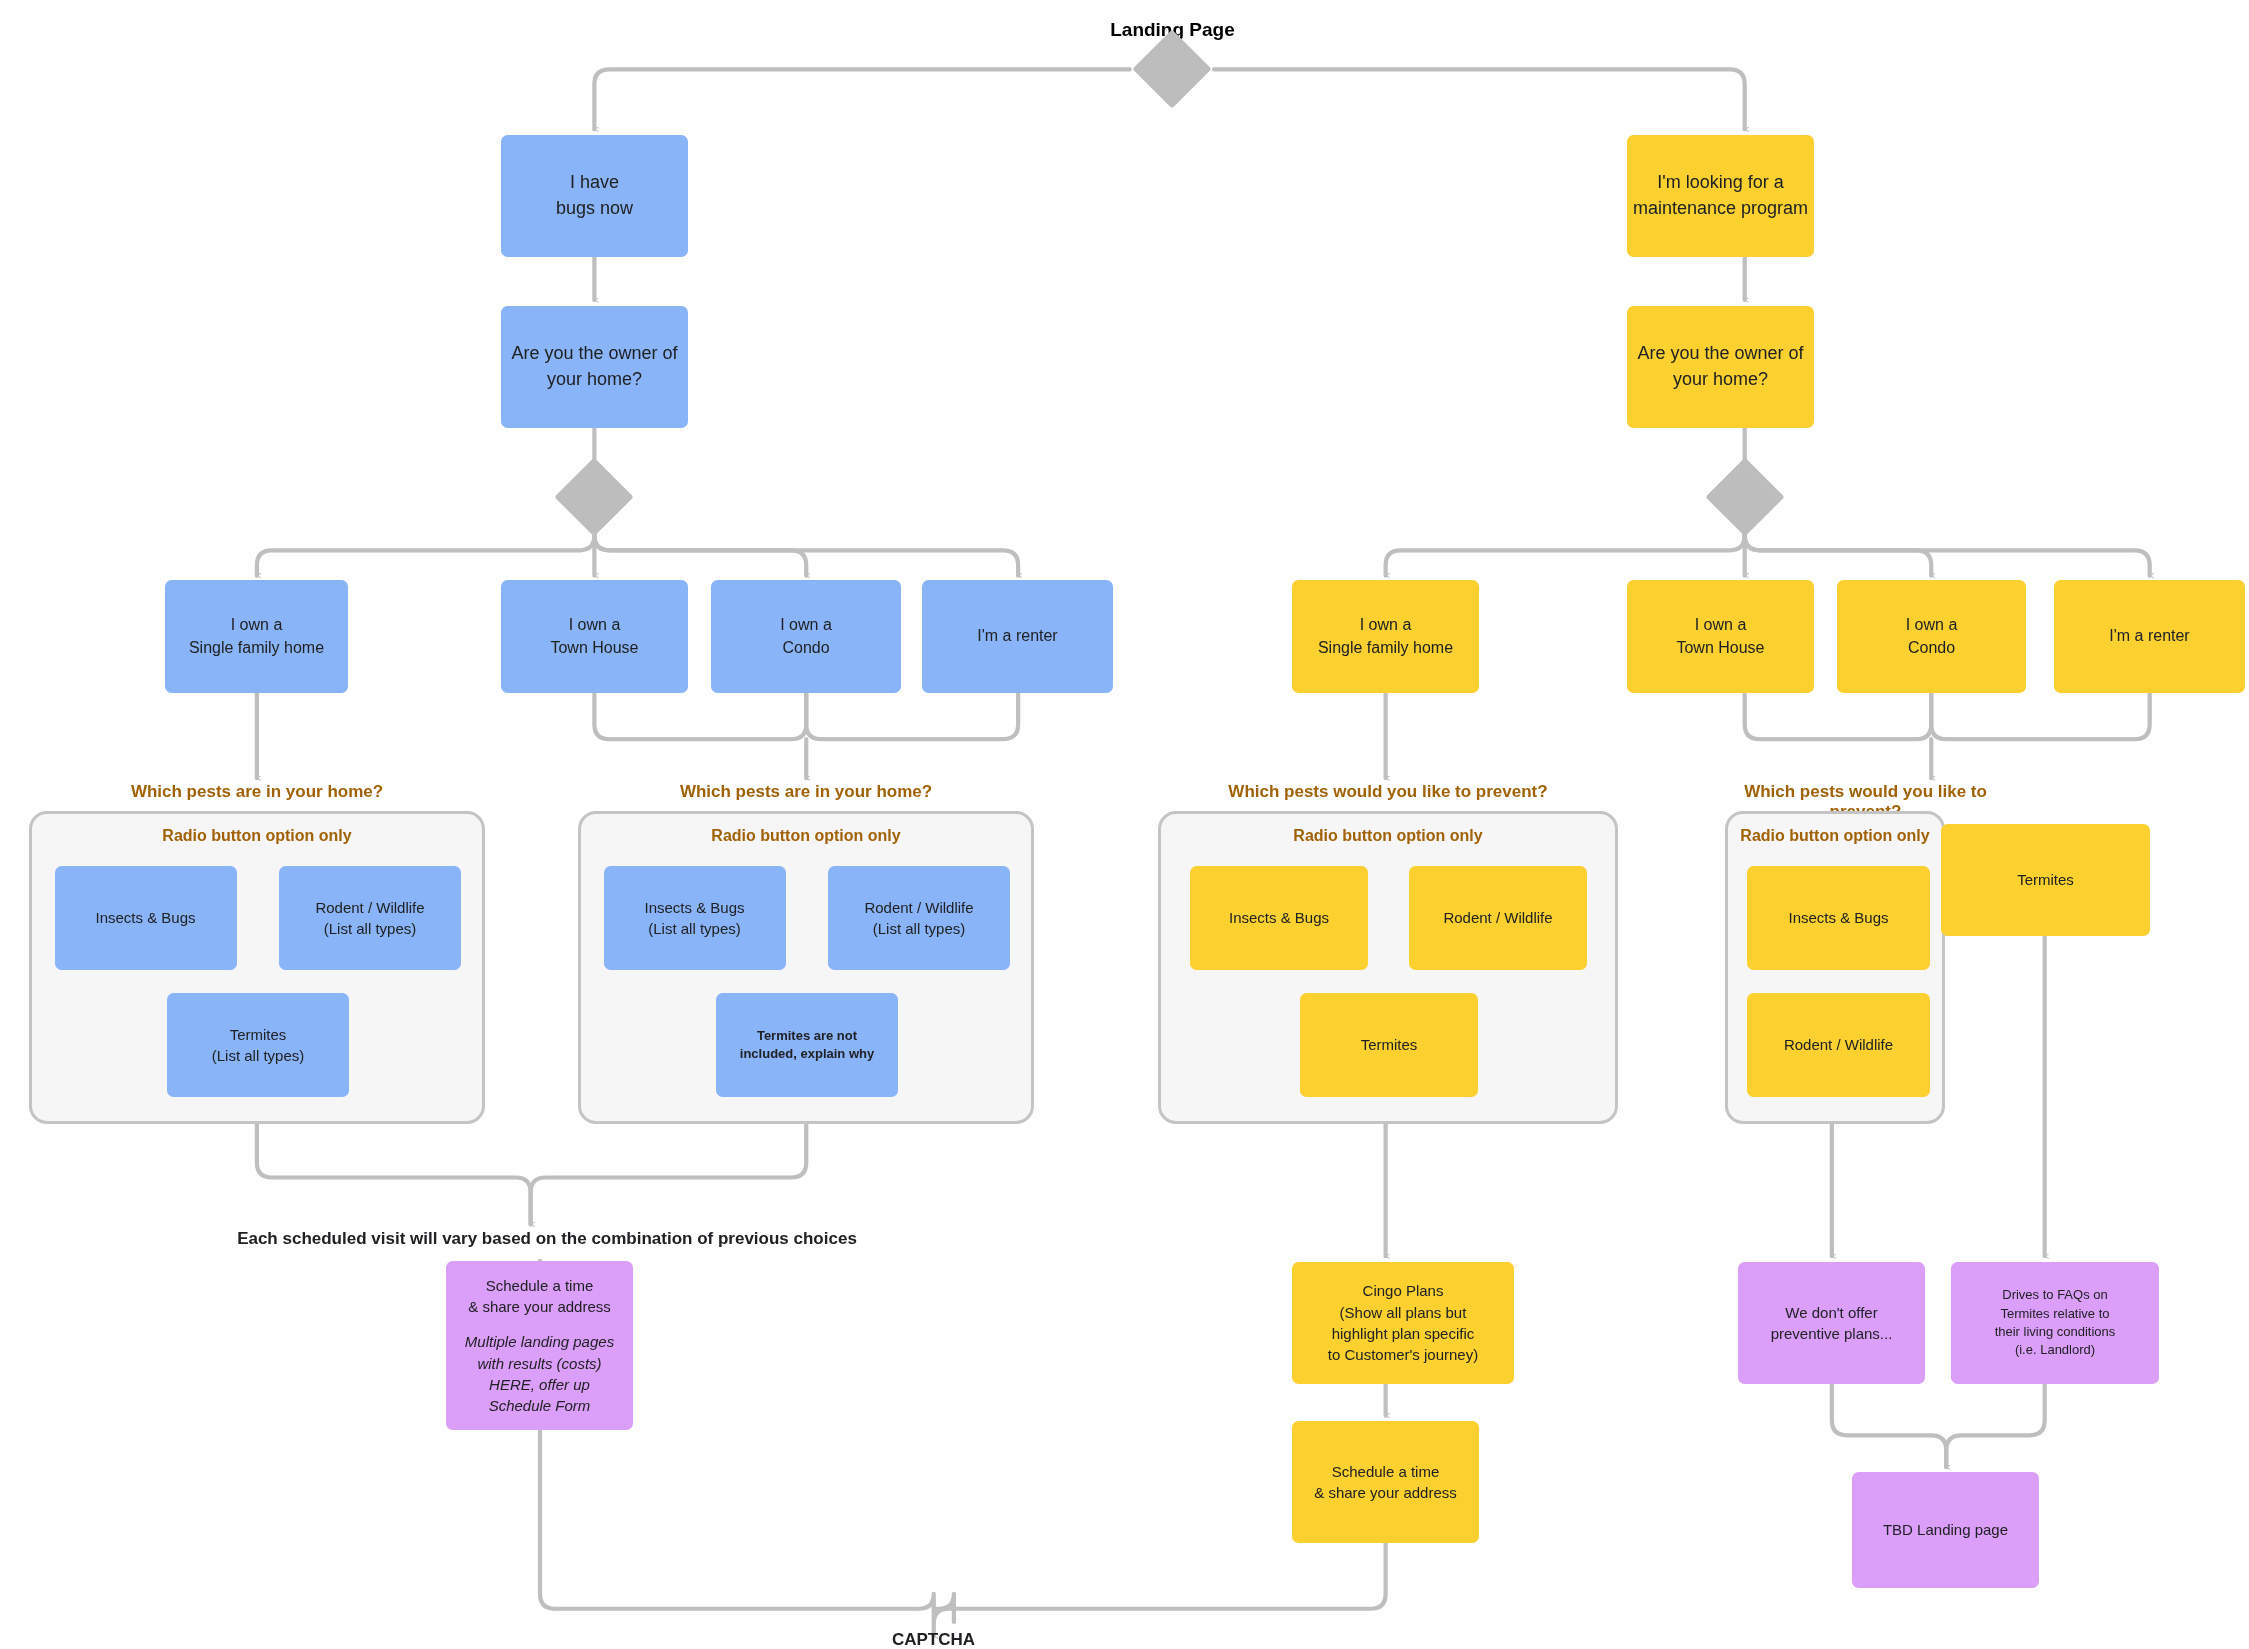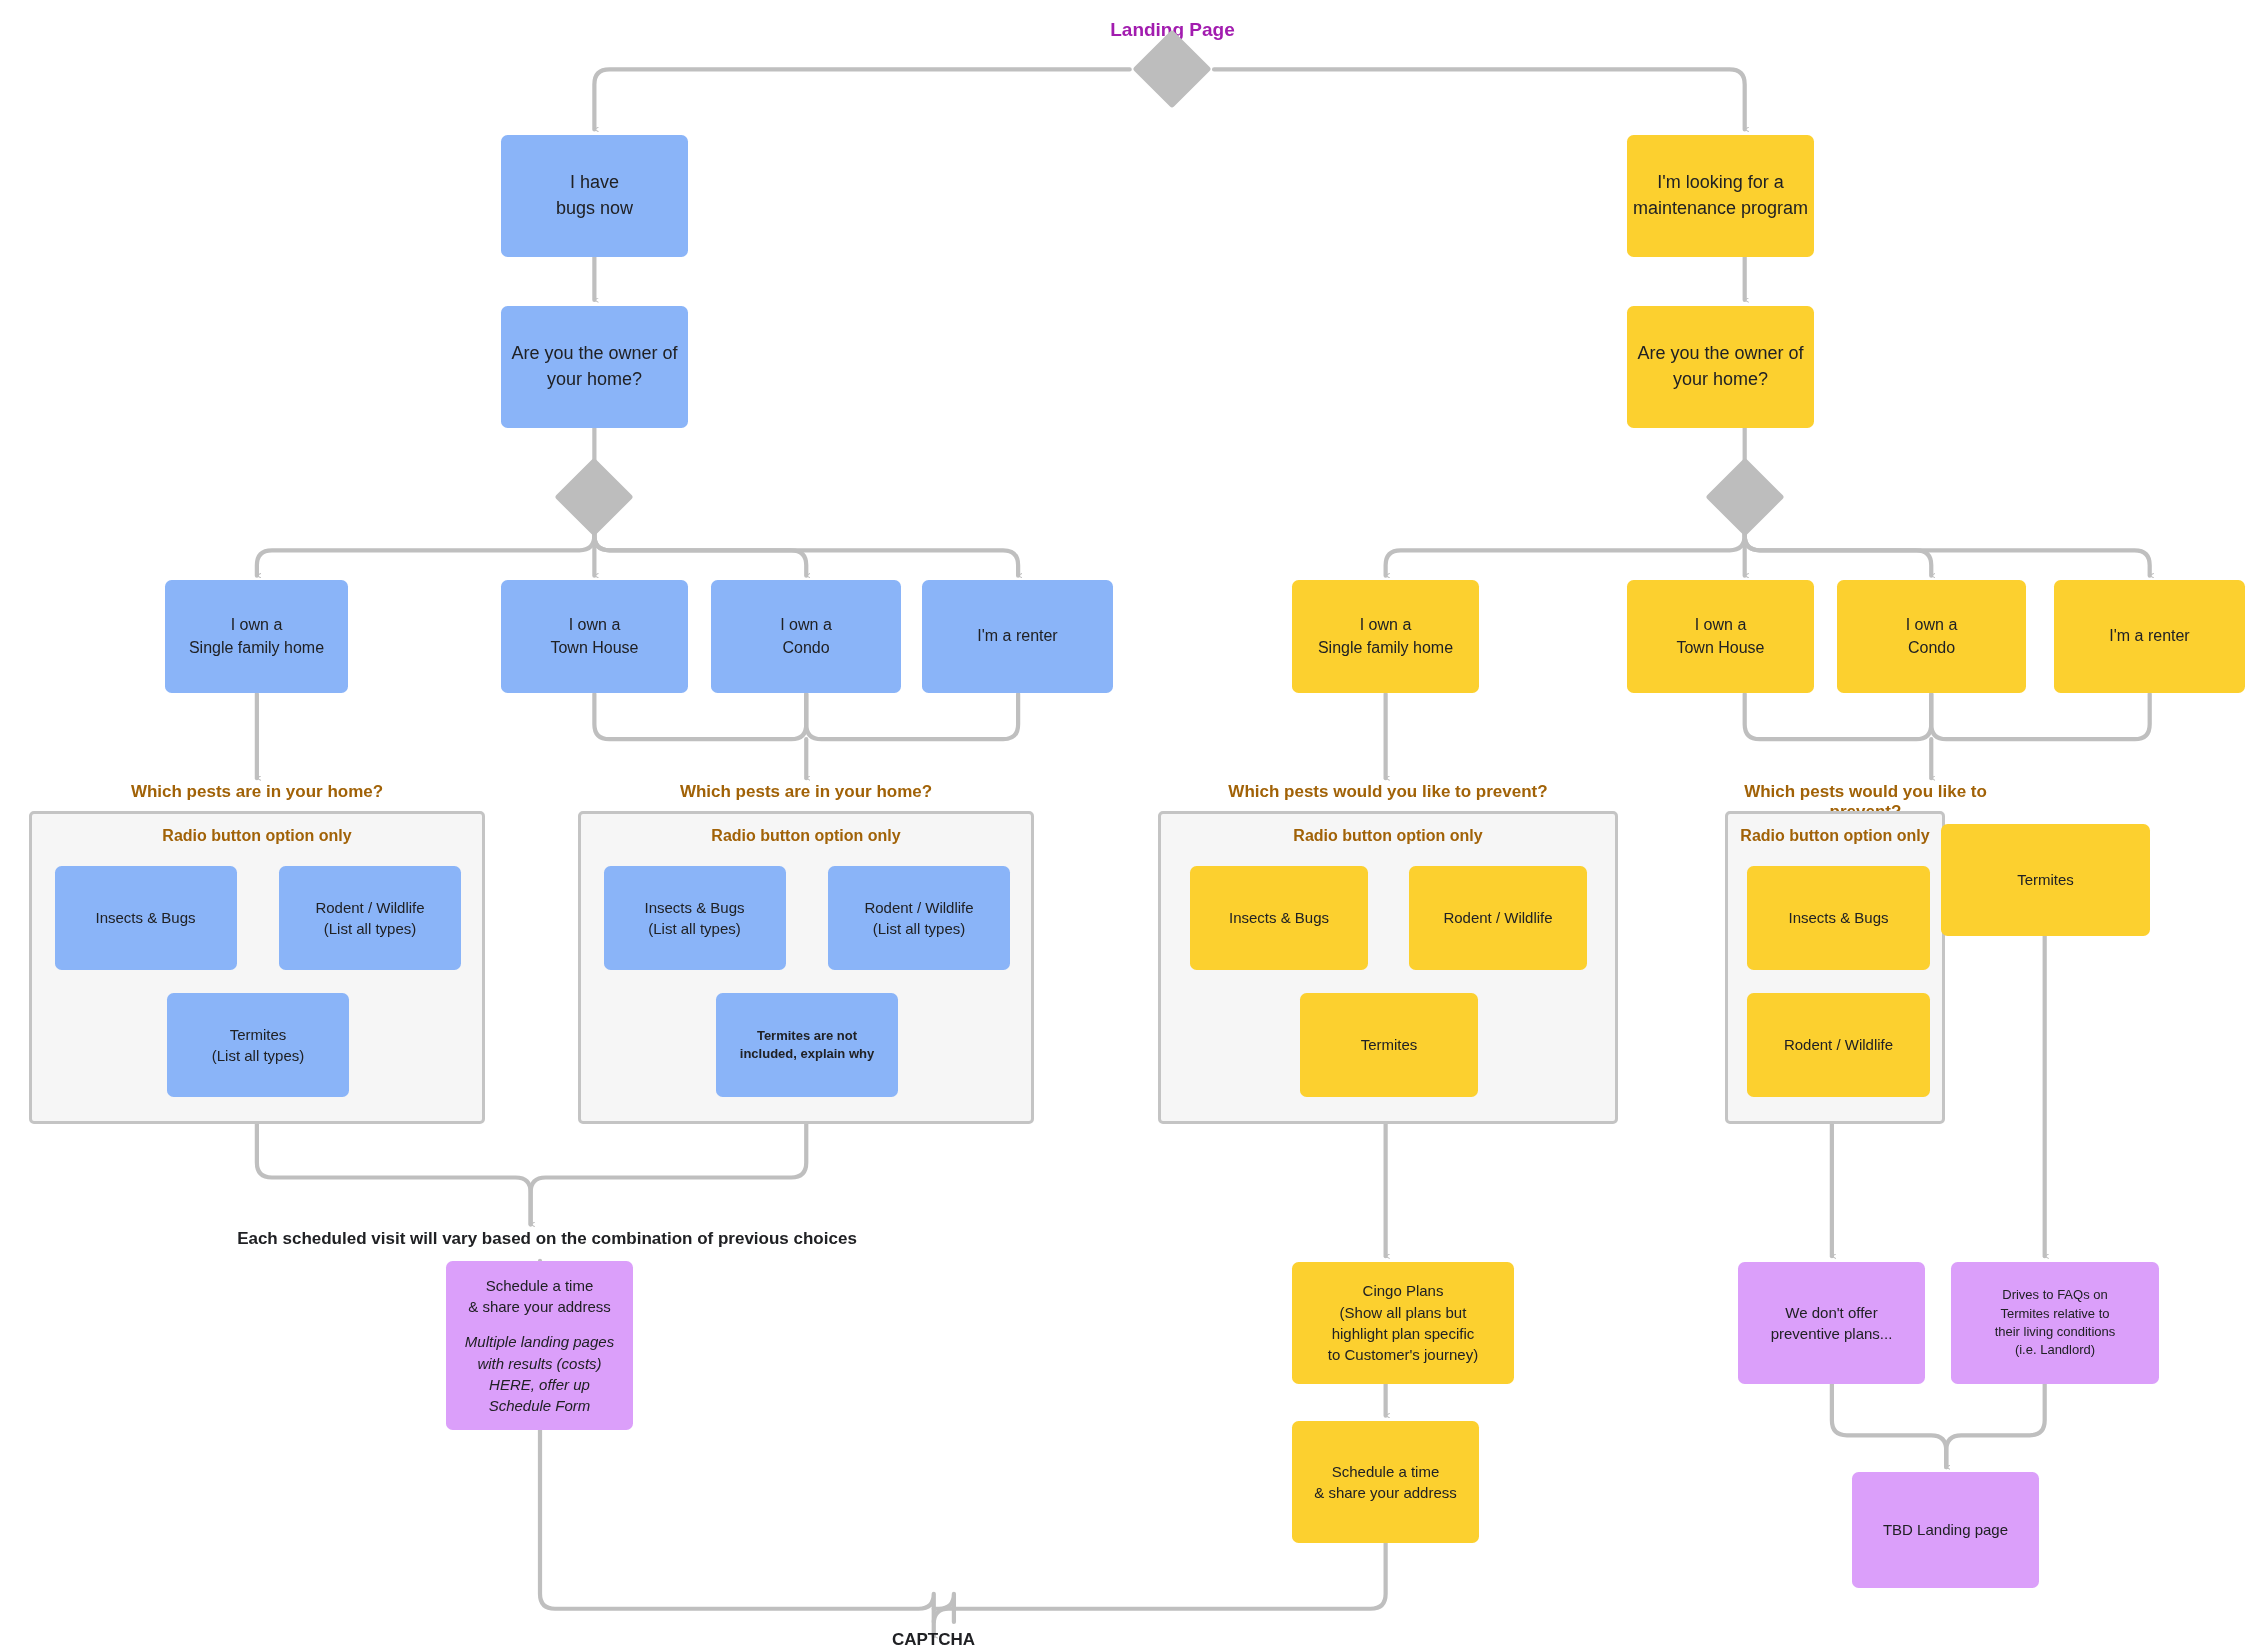--- a/index.html
+++ b/index.html
@@ -8,26 +8,26 @@
   #canvas{position:relative;width:2250px;height:1650px;background:#ffffff;}
   svg.wires{position:absolute;left:0;top:0;width:2250px;height:1650px;pointer-events:none;}
   .node{position:absolute;box-sizing:border-box;display:flex;align-items:center;
         justify-content:center;text-align:center;border-radius:6.6px;
         color:#202124;line-height:1.42;white-space:pre-line;}
   .blue{background:#8AB4F8;}
   .yellow{background:#FCD02F;}
   .purple{background:#DB9FFA;}
   .diamond{position:absolute;background:#BDBDBD;transform:rotate(45deg);border-radius:2.8px;}
   .panel{position:absolute;box-sizing:border-box;background:#F6F6F6;
-         border:3.3px solid #C4C4C4;border-radius:5px;}
+         border:3.3px solid #C4C4C4;border-radius:18px;}
   .panel-title{position:absolute;left:0;right:0;text-align:center;
                font-weight:bold;color:#a16207;}
   .caption{position:absolute;text-align:center;font-weight:bold;color:#202124;
            white-space:nowrap;}
-  .lbl{position:absolute;text-align:center;font-weight:bold;color:#a21caf;
+  .lbl{position:absolute;text-align:center;font-weight:bold;color:#000000;
        white-space:nowrap;}
   .italic{font-style:italic;}
 </style>
 </head>
 <body>
 
 <div id="canvas">
 
   <svg class="wires" viewBox="0 0 4800 3520" xmlns="http://www.w3.org/2000/svg">
     <defs>

